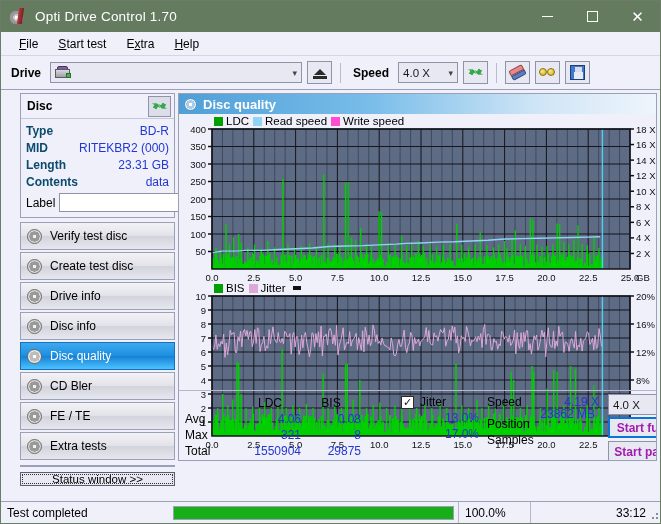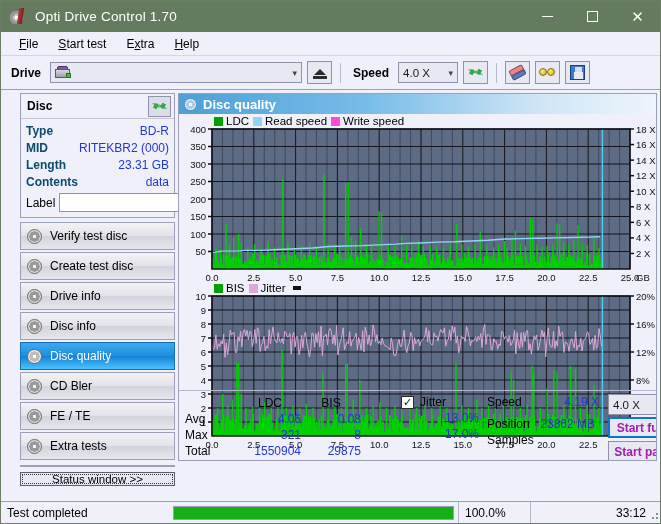--- a/index.html
+++ b/index.html
@@ -1572,21 +1572,21 @@
         <div style="position:absolute; left:222px; top:4px; display:flex; align-items:center; gap:6px;">
           <span class="chk">✓</span>
           <span>Jitter</span>
         </div>
         <div class="numcell" style="position:absolute; left:232px; top:20px; width:68px;">13.0%</div>
         <div class="numcell" style="position:absolute; left:232px; top:36px; width:68px;">17.0%</div>
 
         <div style="position:absolute; left:308px; top:4px;">Speed</div>
         <div class="numcell" style="position:absolute; left:352px; top:4px; width:68px;">4.19 X</div>
         <div style="position:absolute; left:308px; top:26px;">Position</div>
-        <div class="numcell" style="position:absolute; left:352px; top:26px; width:64px;">23862 MB</div>
+        <div class="numcell" style="position:absolute; left:352px; top:16px; width:64px;">23862 MB</div>
         <div style="position:absolute; left:308px; top:42px;">Samples</div>
         <div class="numcell" style="position:absolute; left:352px; top:42px; width:68px;margin-top:48px;">381517</div>
 
         <div class="combo" style="position:absolute; left:429px; top:3px; width:66px; height:21px;">
           <span>4.0 X</span>
           <span class="chev">▾</span>
         </div>
         <div class="btn-std btn-focus" style="position:absolute; left:429px; top:26px; width:66px; height:21px;">Start full</div>
         <div class="btn-std" style="position:absolute; left:429px; top:50px; width:66px; height:21px;">Start part</div>
       </div>

